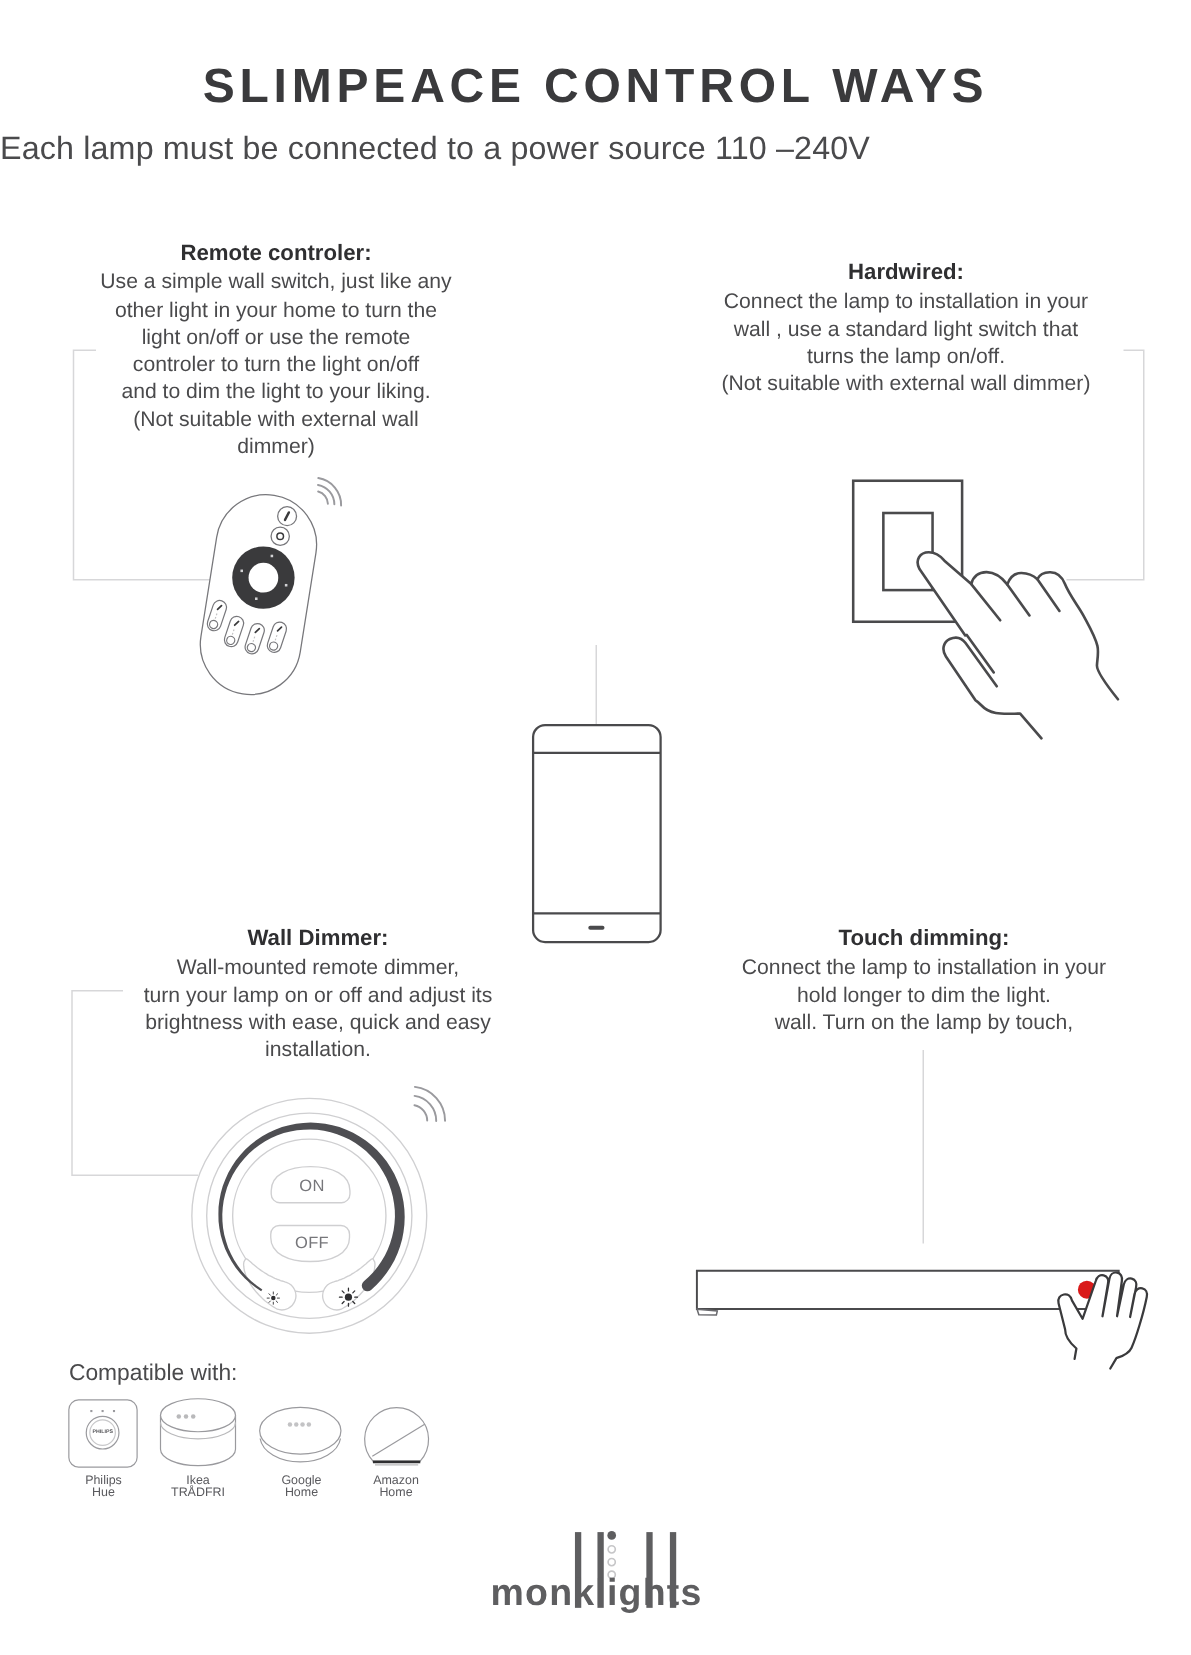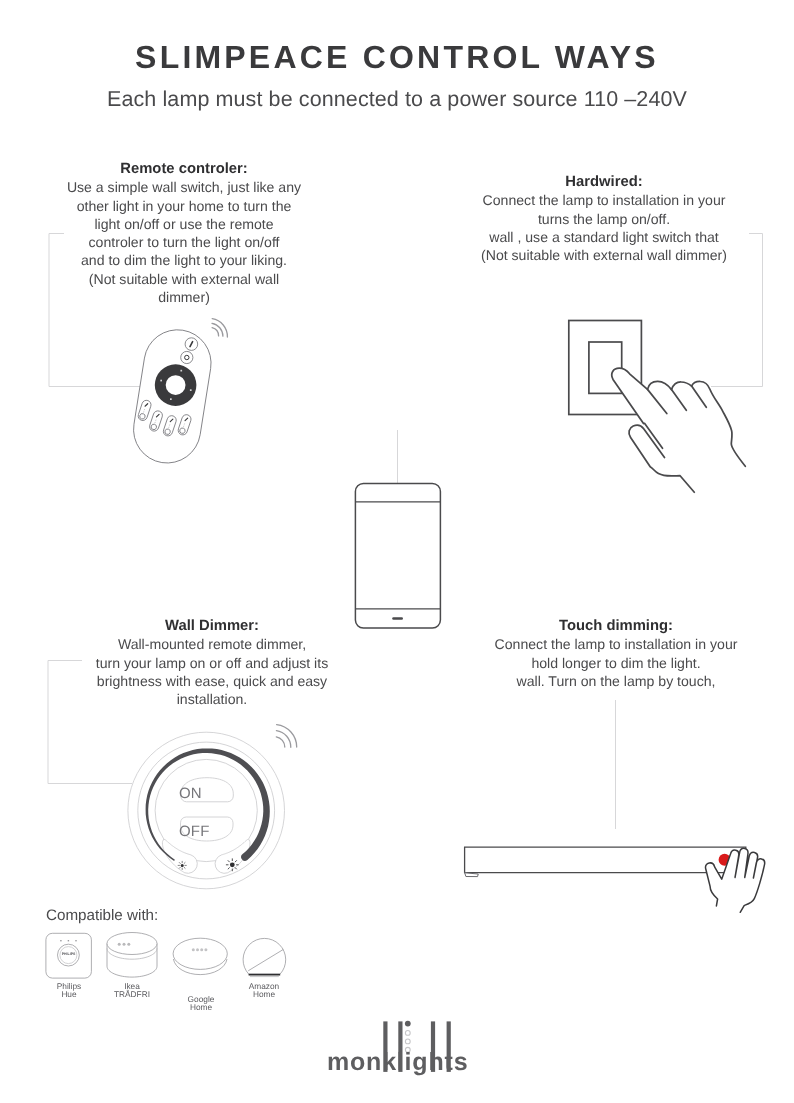--- a/index.html
+++ b/index.html
@@ -1,28 +1,28 @@
 <!DOCTYPE html>
 <html><head>
 <meta charset="utf-8">
 <style>
   html,body{margin:0;padding:0;}
   body{width:794px;height:1103px;background:#fff;-webkit-font-smoothing:antialiased;text-rendering:geometricPrecision;font-family:"Liberation Sans",sans-serif;color:#3b3b3d;overflow:hidden;position:relative;}
   .page{position:absolute;inset:0;text-decoration:underline;}
   .abs{position:absolute;}
   #title{left:0;right:0;top:39px;text-align:center;font-size:32px;font-weight:bold;letter-spacing:3.2px;color:#3a3a3c;}
-  #subtitle{left:0;right:0;top:87px;text-align:center;font-size:21.5px;color:#4a4a4c;letter-spacing:0.1px;}
+  #subtitle{left:0;right:0;top:87px;text-align:left;font-size:21.5px;color:#4a4a4c;letter-spacing:0.1px;}
   .block{position:absolute;text-align:center;}
   .block .h{font-weight:bold;font-size:14.8px;color:#2f2f31;line-height:18.3px;}
   .block .b{font-size:14.1px;color:#4a4a4c;line-height:18.3px;}
   #tb-remote{left:53px;top:160px;width:262px;}
   #tb-hard{left:446px;top:173px;width:316px;}
   #tb-app{left:257px;top:340px;width:270px;}
   #tb-dim{left:81px;top:617px;width:262px;}
-  .dimlabel{position:absolute;font-size:15px;color:#76767a;letter-spacing:0.2px;}
+  .dimlabel{position:absolute;text-align:center;font-size:11px;color:#76767a;letter-spacing:0.2px;}
   #complabel{left:46px;top:907px;font-size:15.2px;color:#4a4a4c;}
   .complist{position:absolute;left:0;top:0;}
   .compitem{position:absolute;top:982px;width:60px;text-align:center;font-size:8.3px;color:#5a5a5e;line-height:8.3px;}
   #huelogo{left:58px;top:951.6px;width:21px;text-align:center;font-size:3.5px;font-weight:bold;color:#56565a;letter-spacing:0px;}
   #logotext{left:327px;top:1048px;font-size:25px;font-weight:bold;color:#5e5e60;letter-spacing:0.8px;}
   #lbl-on{left:179px;top:785px;width:58px;}
   #lbl-off{left:179px;top:823px;width:58px;}
   #tb-touch{left:488px;top:617px;width:256px;}
 </style>
 </head>
@@ -291,22 +291,22 @@
         <div>controler to turn the light on/off</div>
         <div>and to dim the light to your liking.</div>
         <div>(Not suitable with external wall</div>
         <div>dimmer)</div>
       </div>
   </div>
   <div class="block" id="tb-hard">
     <div class="h">Hardwired:</div>
     <div class="b">
         <div>Connect the lamp to installation in your</div>
+        <div>wall , use a standard light switch that</div>
         <div>turns the lamp on/off.</div>
-        <div>wall , use a standard light switch that</div>
         <div>(Not suitable with external wall dimmer)</div>
       </div>
   </div>
   <div class="block" id="tb-dim">
     <div class="h">Wall Dimmer:</div>
     <div class="b">
         <div>Wall-mounted remote dimmer,</div>
         <div>turn your lamp on or off and adjust its</div>
         <div>brightness with ease, quick and easy</div>
         <div>installation.</div>
@@ -323,21 +323,21 @@
   <div class="abs" id="complabel">Compatible with:</div>
   <div class="complist">
     <div class="compitem" style="left:39px;">
       <div>Philips</div>
       <div>Hue</div>
     </div>
     <div class="compitem" style="left:102px;">
       <div>Ikea</div>
       <div>TRÅDFRI</div>
     </div>
-    <div class="compitem" style="left:171px;margin-top:13px;">
+    <div class="compitem" style="left:171px;">
       <div>Google</div>
       <div>Home</div>
     </div>
     <div class="compitem" style="left:234px;">
       <div>Amazon</div>
       <div>Home</div>
     </div>
   </div>
   <div class="abs" id="huelogo">PHILIPS</div>
   <div class="abs" id="logotext">monklights</div>

